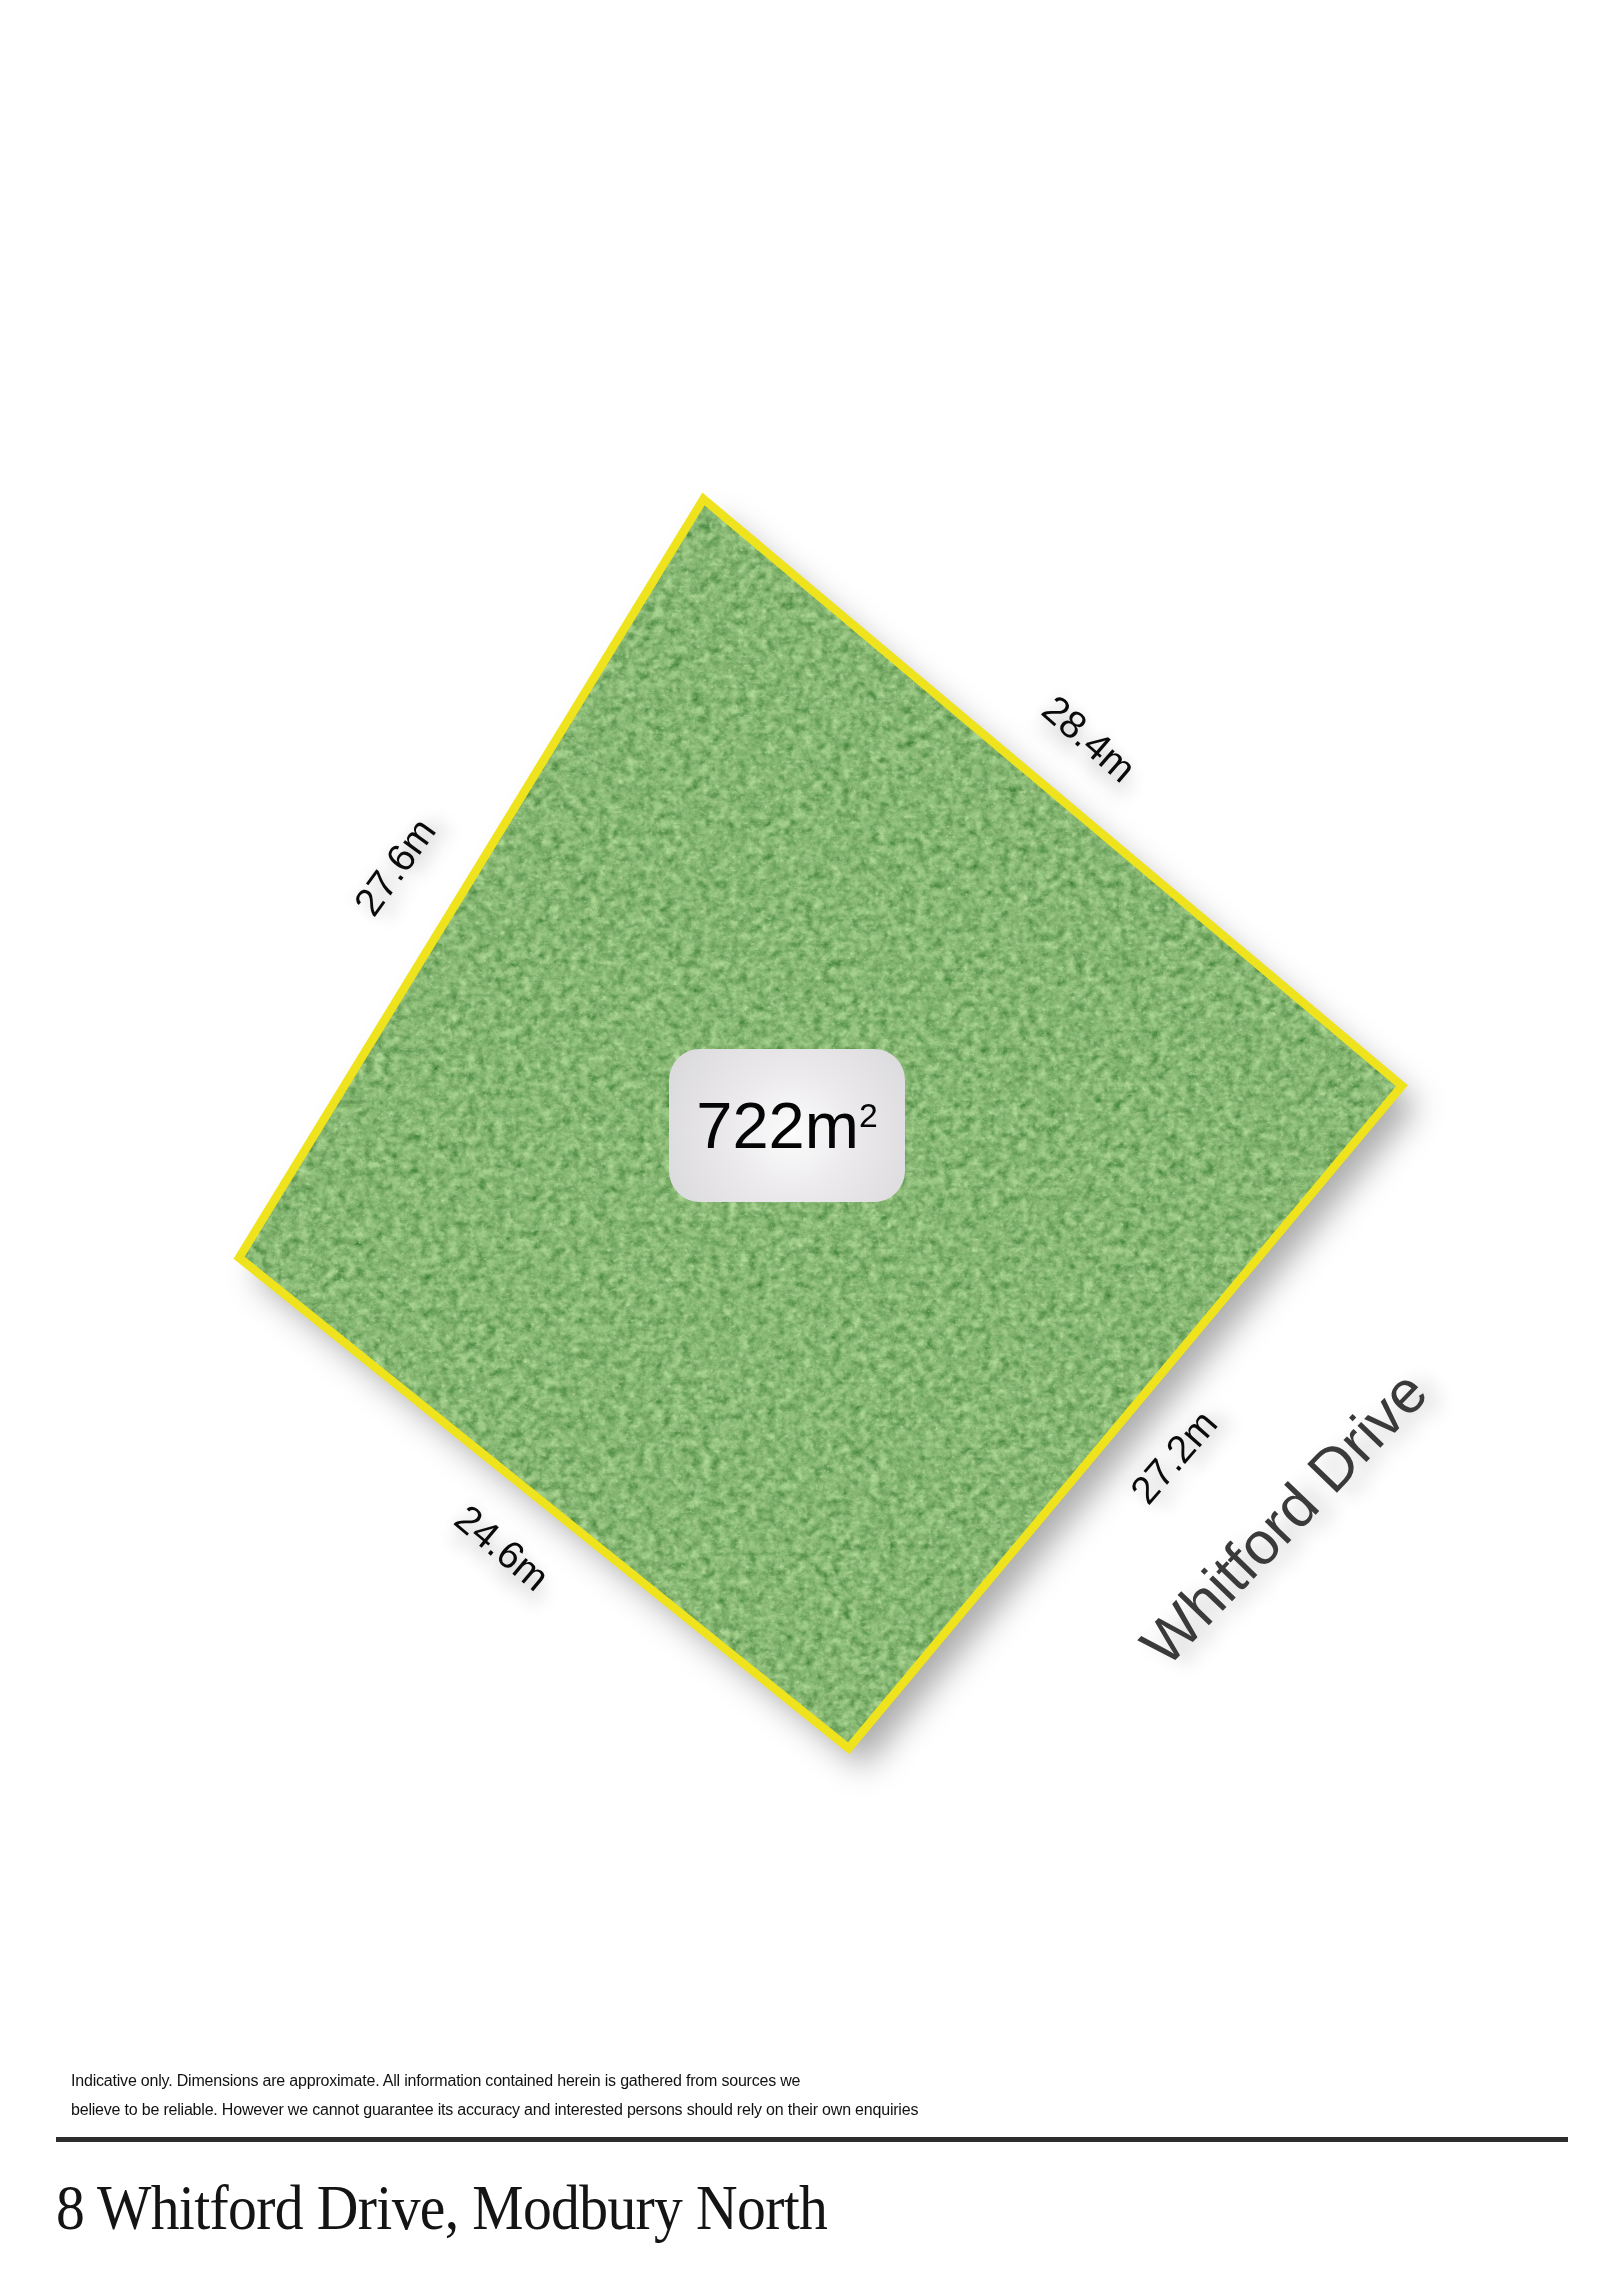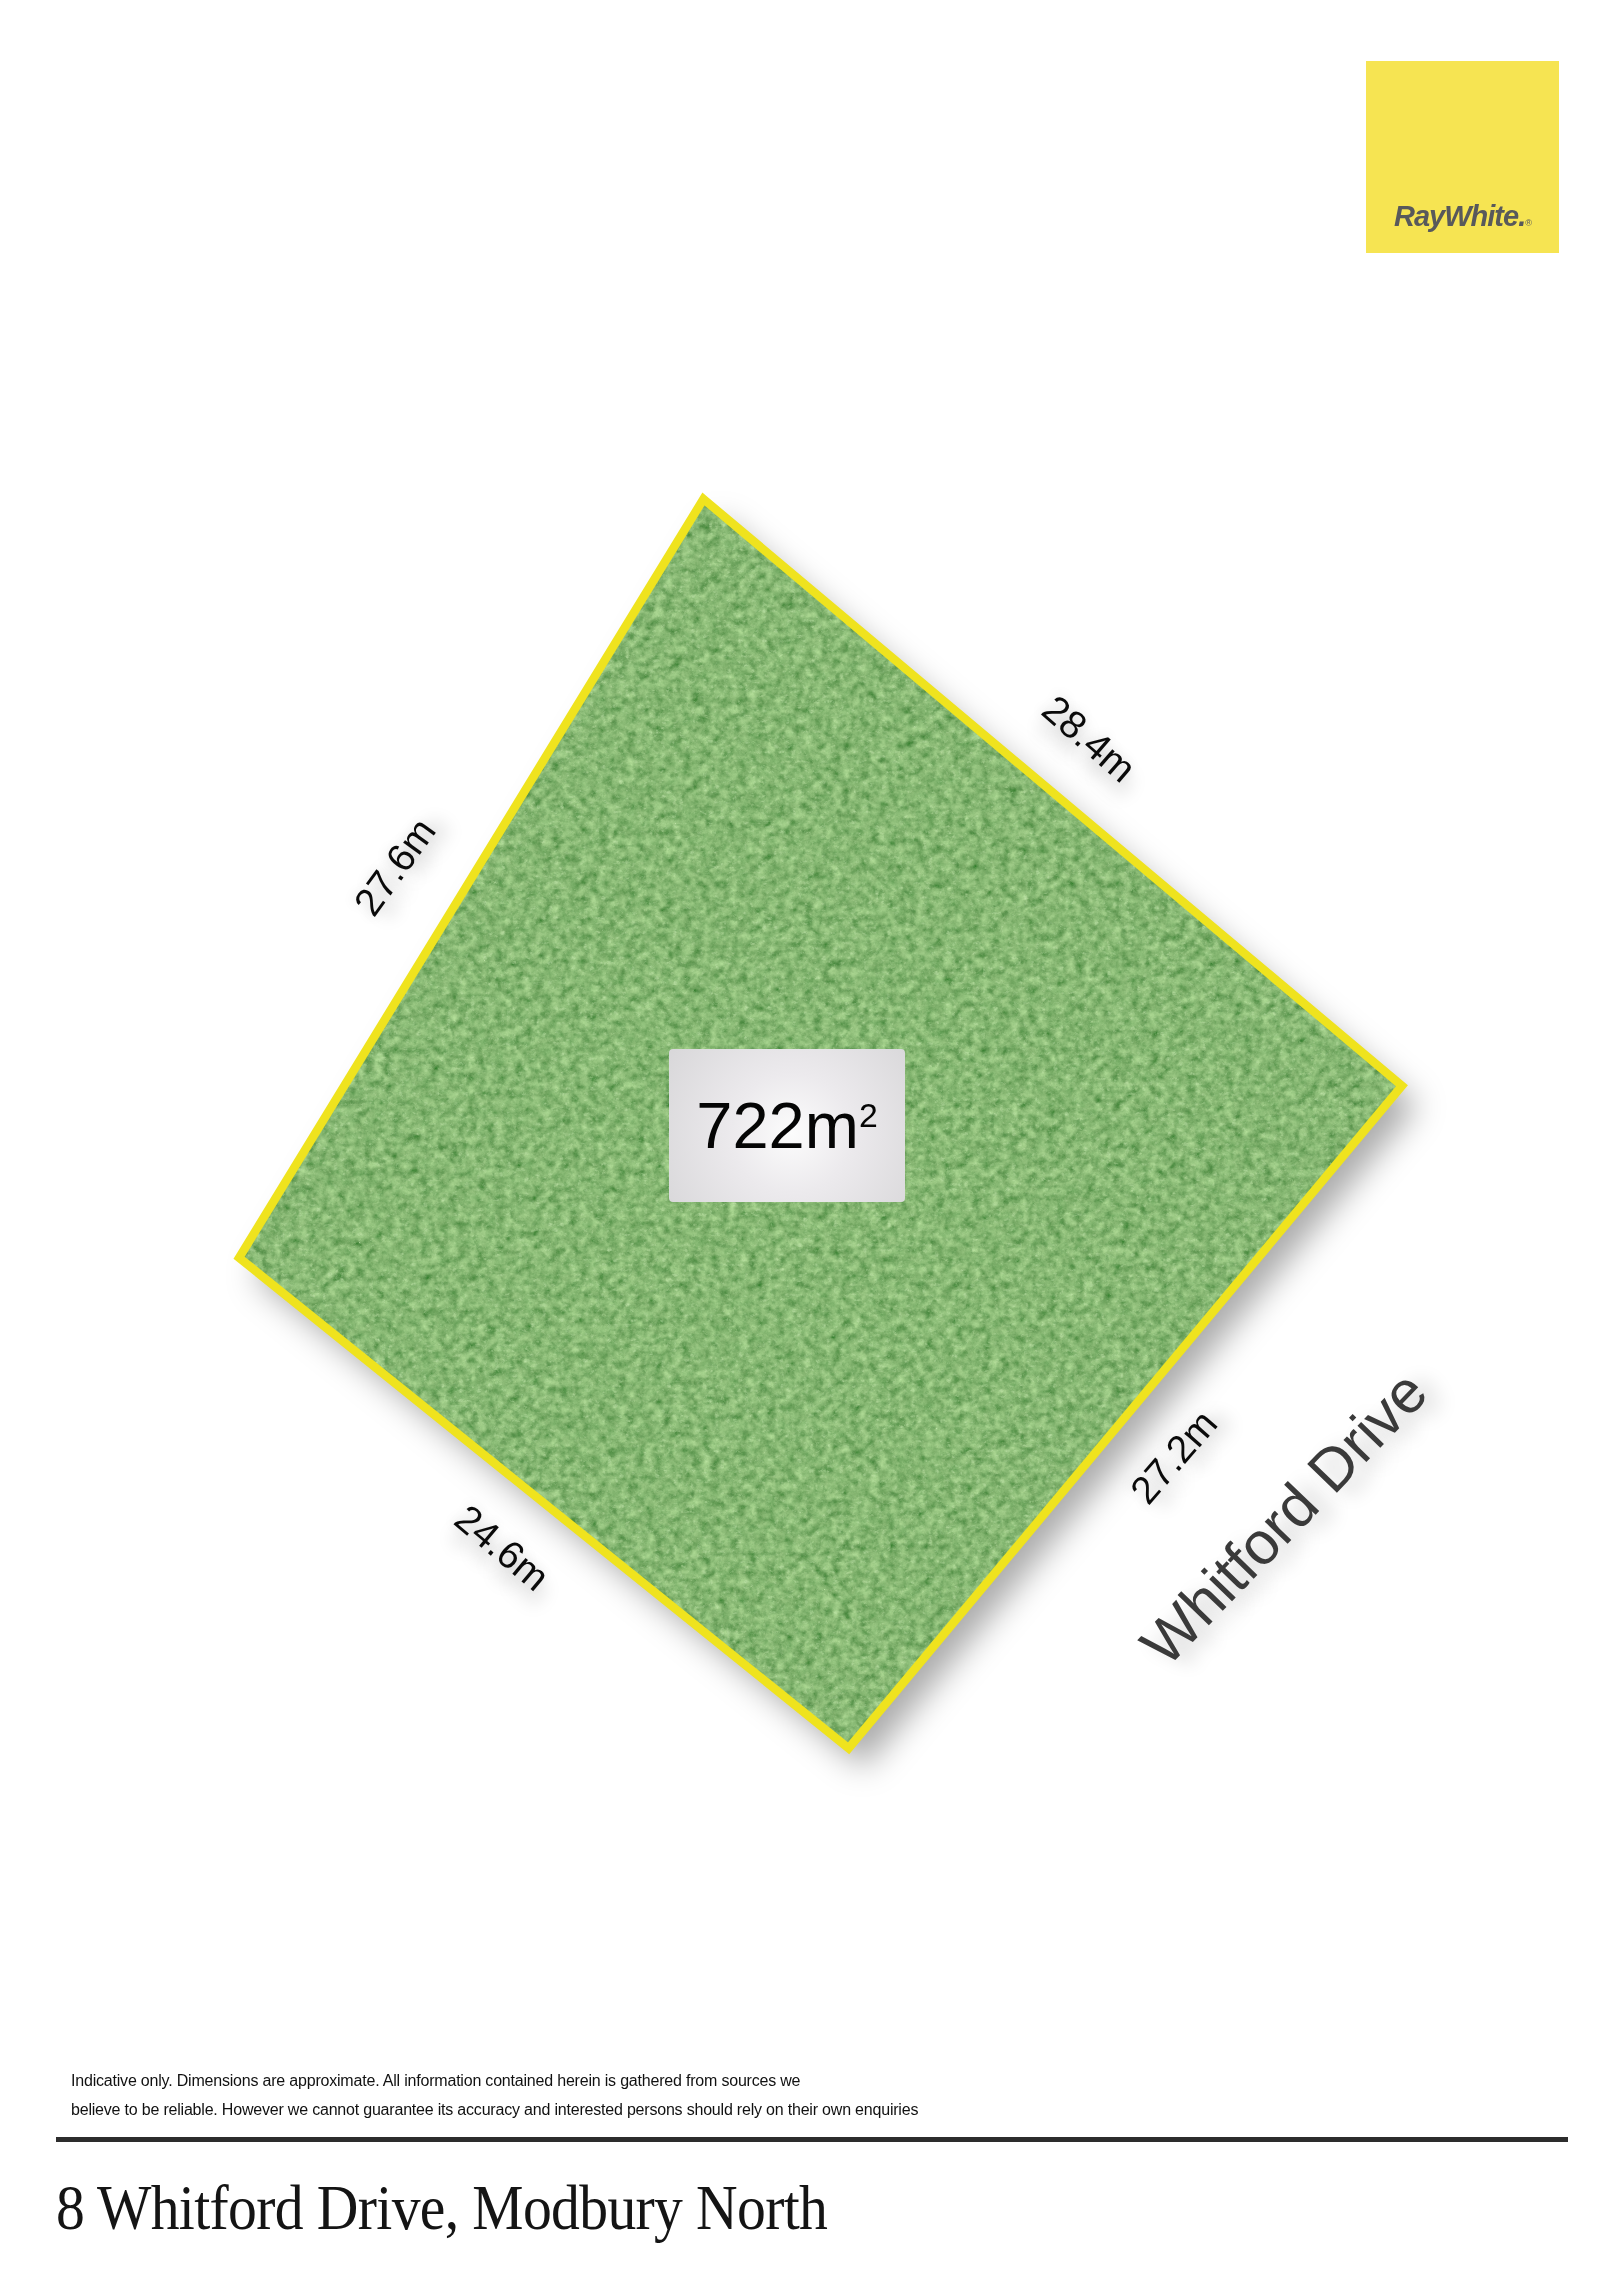--- a/index.html
+++ b/index.html
@@ -39,21 +39,21 @@
   }
 
   
   .plot-svg { position: absolute; left: 0; top: 0; }
 
   
   .area-badge {
     position: absolute;
     left: 669px; top: 1049px;
     width: 236px; height: 153px;
-    border-radius: 4px;
+    border-radius: 31px;
     background: radial-gradient(circle at 52% 55%, #fcfcfc 0%, #eceaed 40%, #d8d7d9 100%);
     display: flex;
     align-items: center;
     justify-content: center;
     color: #050505;
     font-size: 65px;
     letter-spacing: 0px;
   }
   .area-badge sup {
     font-size: 0.52em;
@@ -170,23 +170,20 @@
   <div class="dim-label dim-br">27.2m</div>
   <div class="dim-label dim-bl">24.6m</div>
 
   <div class="area-badge">
     <span>722m</span>
       <sup>2</sup>
   </div>
 
   <div class="street-label">Whitford Drive</div>
 
-  <div class="logo-square">
-    <div class="logo-wordmark"><span>RayWhite.</span><span class="logo-reg">®</span></div>
-  </div>
 
   <div class="disclaimer">
     <div>Indicative only. Dimensions are approximate. All information contained herein is gathered from sources we</div>
     <div>believe to be reliable. However we cannot guarantee its accuracy and interested persons should rely on their own enquiries</div>
   </div>
   <div class="footer-rule"></div>
   <div class="address-title">8 Whitford Drive, Modbury North</div>
 
 </div>
 

